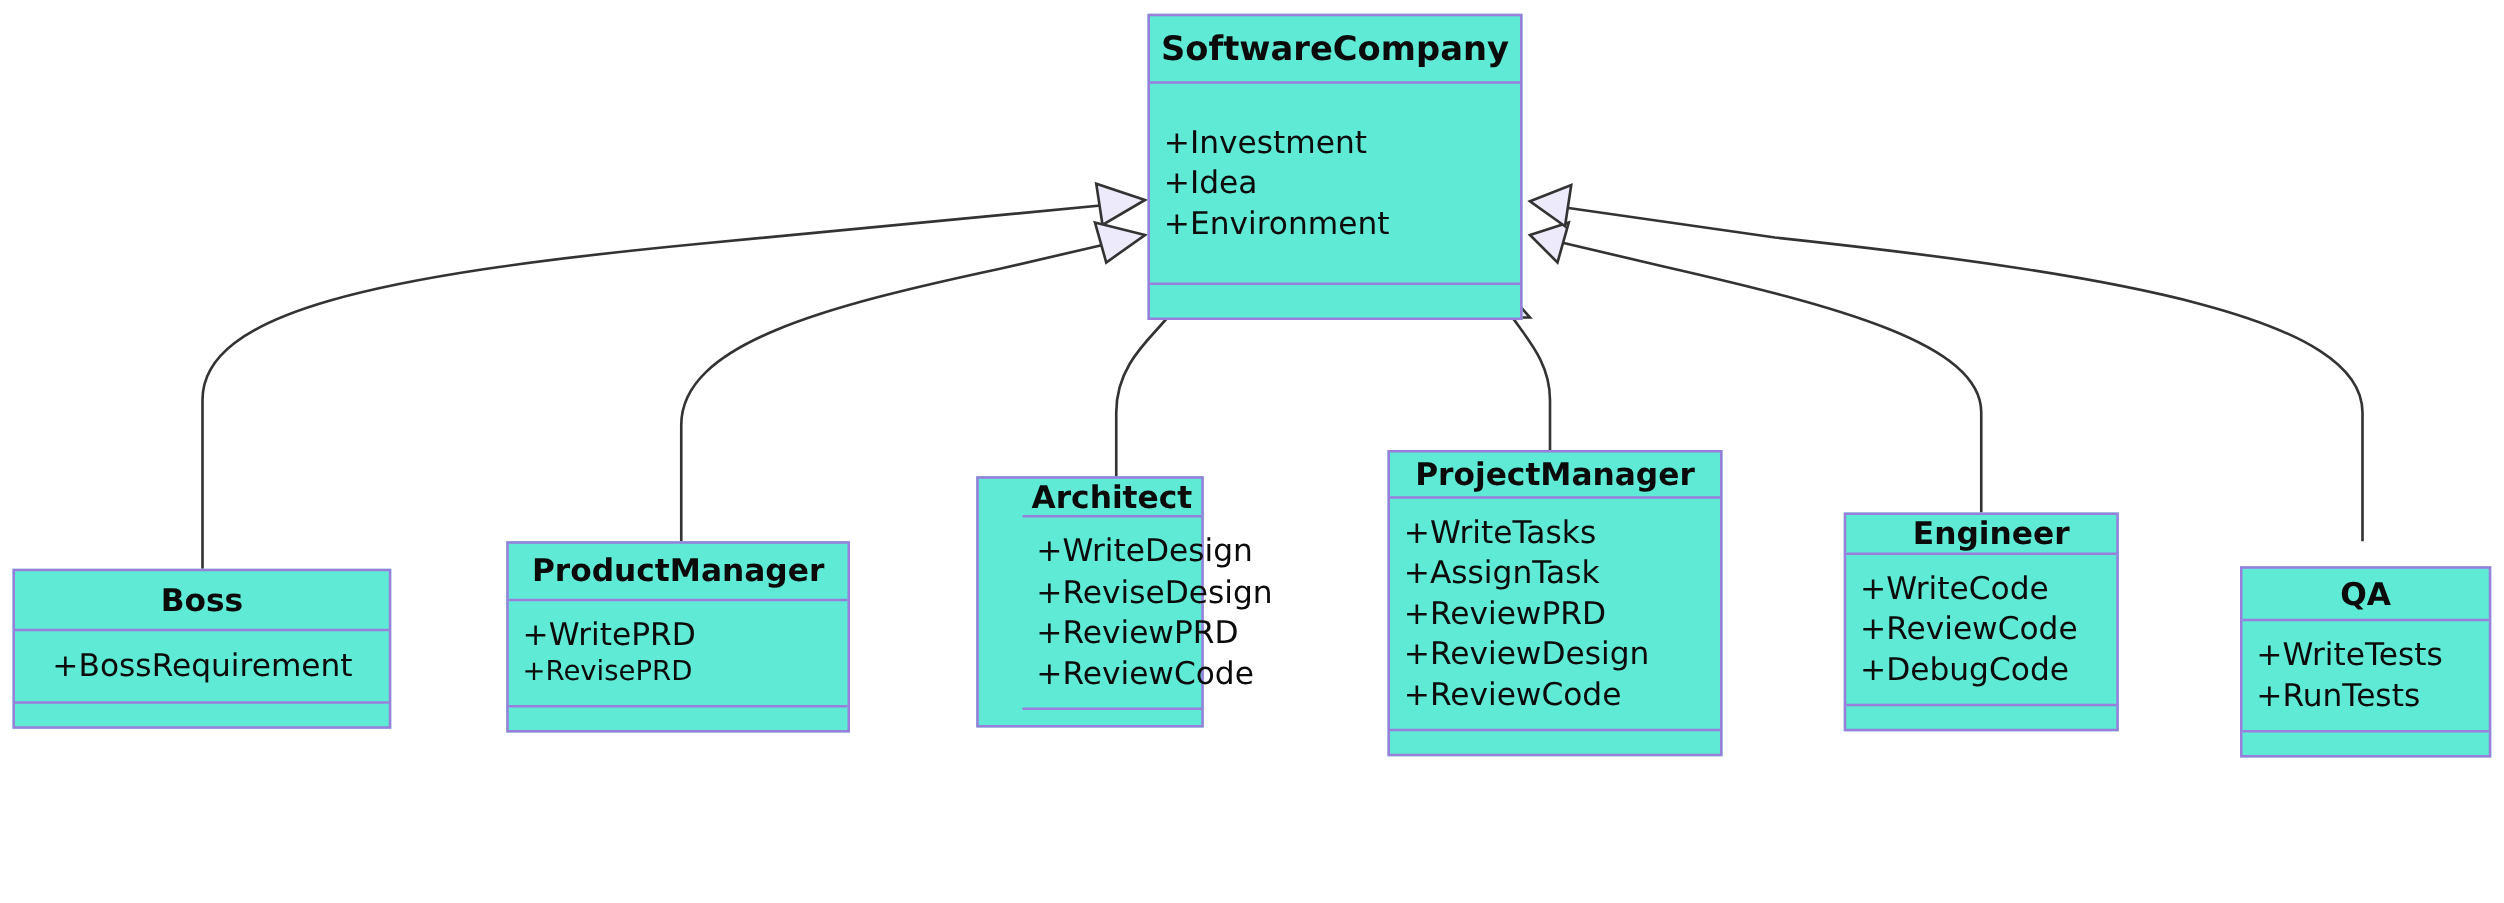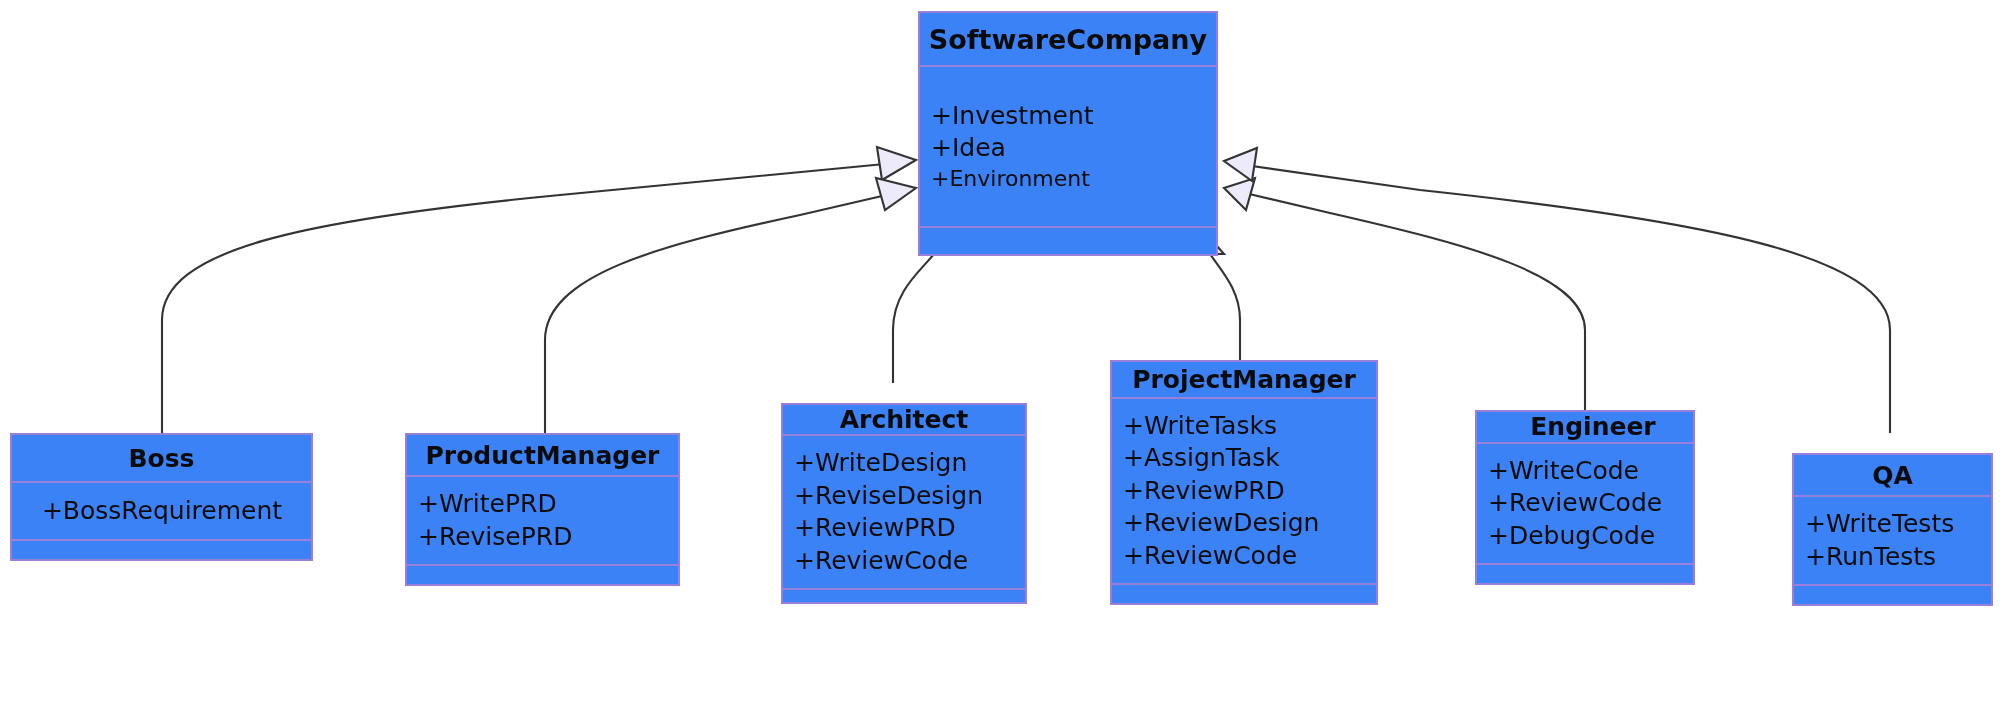--- a/index.html
+++ b/index.html
@@ -30,21 +30,21 @@
   }
   .edge-arrow {
     fill: #ECEAFB;
     stroke: #333333;
     stroke-width: 2.1;
     stroke-linejoin: miter;
   }
   .uml-class {
     position: absolute;
     box-sizing: border-box;
-    background: #3b82f6;
+    background: #5eead4;
     border: 2px solid #9A7EDB;
     display: flex;
     flex-direction: column;
     z-index: 2;
   }
   .uml-title {
     text-align: center;
     font-weight: bold;
     color: #0b0b0b;
     border-bottom: 2px solid #9A7EDB;
@@ -108,43 +108,43 @@
       <path class="edge-line" d="M 1890 433 L 1890 330 C 1890 255 1700 220 1420 190 L 1245 165"></path>
       <path class="edge-arrow" d="M 1224 161 L 1257 148 L 1252 181 Z"></path>
     </g>
   </svg>
 
   <div class="uml-class" style="left:918px; top:11px; width:300px; height:245px;">
     <div class="uml-title" style="height:54px; font-size:27px;">SoftwareCompany</div>
     <div class="uml-attrs" style="padding-top:14px; padding-bottom:14px;">
       <div class="uml-attr" style="font-size:25px;">+Investment</div>
       <div class="uml-attr" style="font-size:25px;">+Idea</div>
-      <div class="uml-attr" style="font-size:22px;">+Environment</div>
+      <div class="uml-attr" style="font-size:25px;">+Environment</div>
     </div>
     <div class="uml-methods" style="height:26px;"></div>
   </div>
 
-  <div class="uml-class" style="left:10px; top:433px; width:303px; height:128px;">
+  <div class="uml-class" style="left:10px; top:455px; width:303px; height:128px;">
     <div class="uml-title" style="height:48px; font-size:25px;">Boss</div>
     <div class="uml-attrs">
       <div class="uml-attr" style="font-size:25px;text-align:center;">+BossRequirement</div>
     </div>
     <div class="uml-methods" style="height:18px;"></div>
   </div>
 
   <div class="uml-class" style="left:405px; top:433px; width:275px; height:153px;">
     <div class="uml-title" style="height:48px; font-size:25px;">ProductManager</div>
     <div class="uml-attrs">
       <div class="uml-attr" style="font-size:25px;">+WritePRD</div>
-      <div class="uml-attr" style="font-size:25px;">+RevisePRD</div>
+      <div class="uml-attr" style="font-size:22px;">+RevisePRD</div>
     </div>
     <div class="uml-methods" style="height:18px;"></div>
   </div>
 
-  <div class="uml-class" style="left:781px; top:403px; width:246px; height:201px;">
+  <div class="uml-class" style="left:781px; top:381px; width:182px; height:201px;padding-left:35px;">
     <div class="uml-title" style="height:45px; font-size:25px;">Architect</div>
     <div class="uml-attrs">
       <div class="uml-attr" style="font-size:25px;">+WriteDesign</div>
       <div class="uml-attr" style="font-size:25px;">+ReviseDesign</div>
       <div class="uml-attr" style="font-size:25px;">+ReviewPRD</div>
       <div class="uml-attr" style="font-size:25px;">+ReviewCode</div>
     </div>
     <div class="uml-methods" style="height:18px;"></div>
   </div>
 

